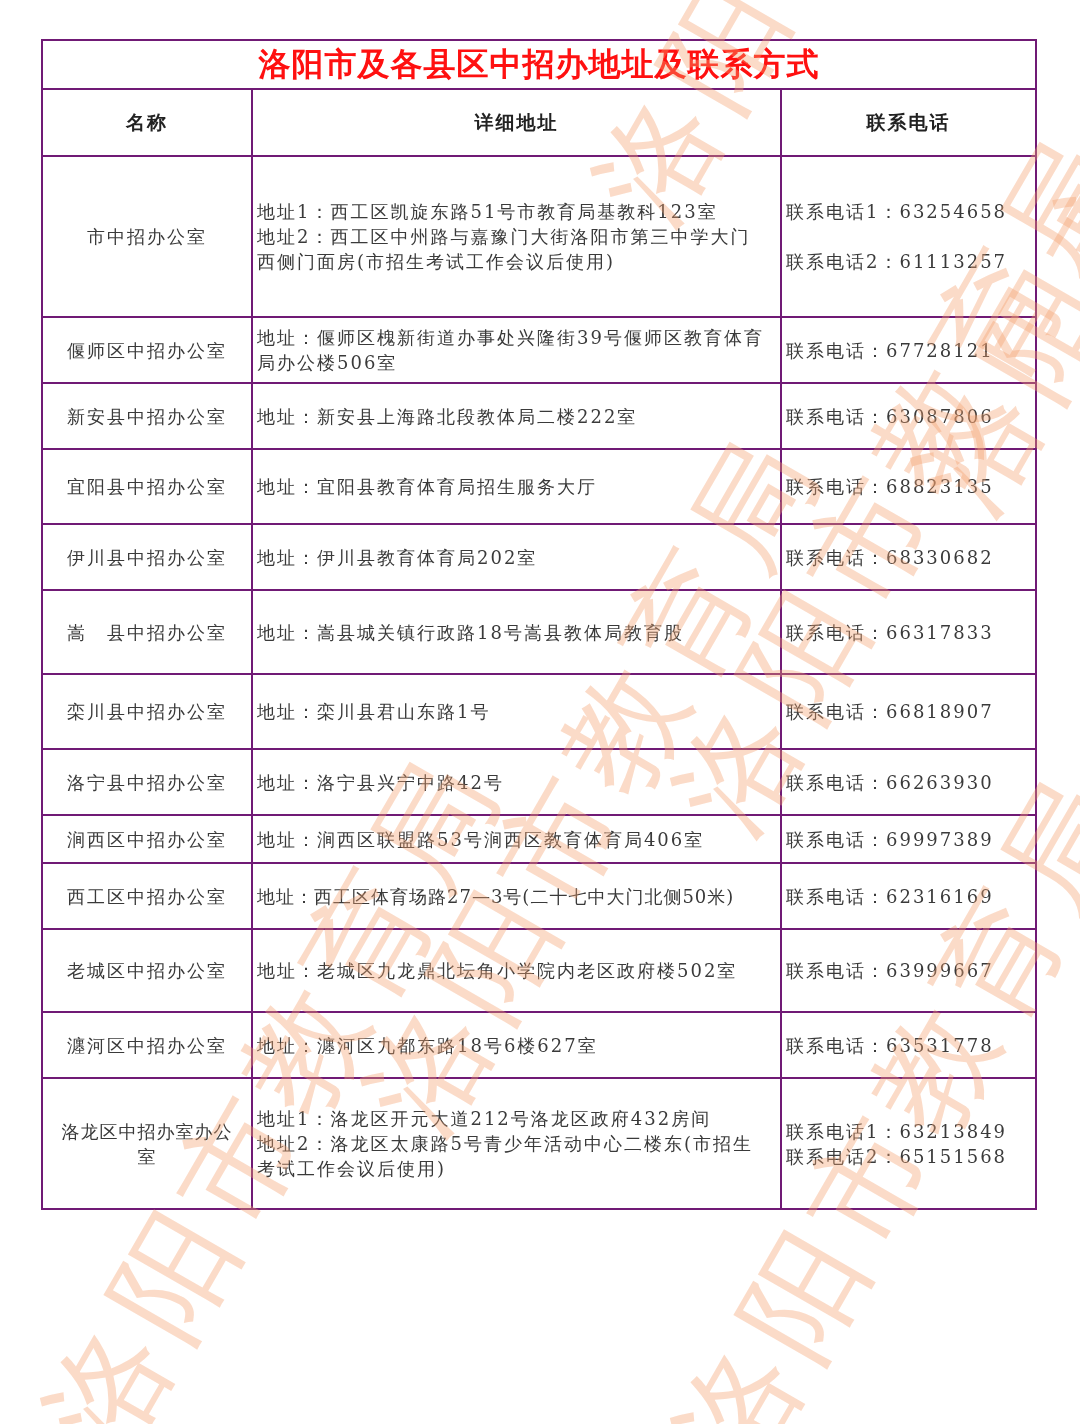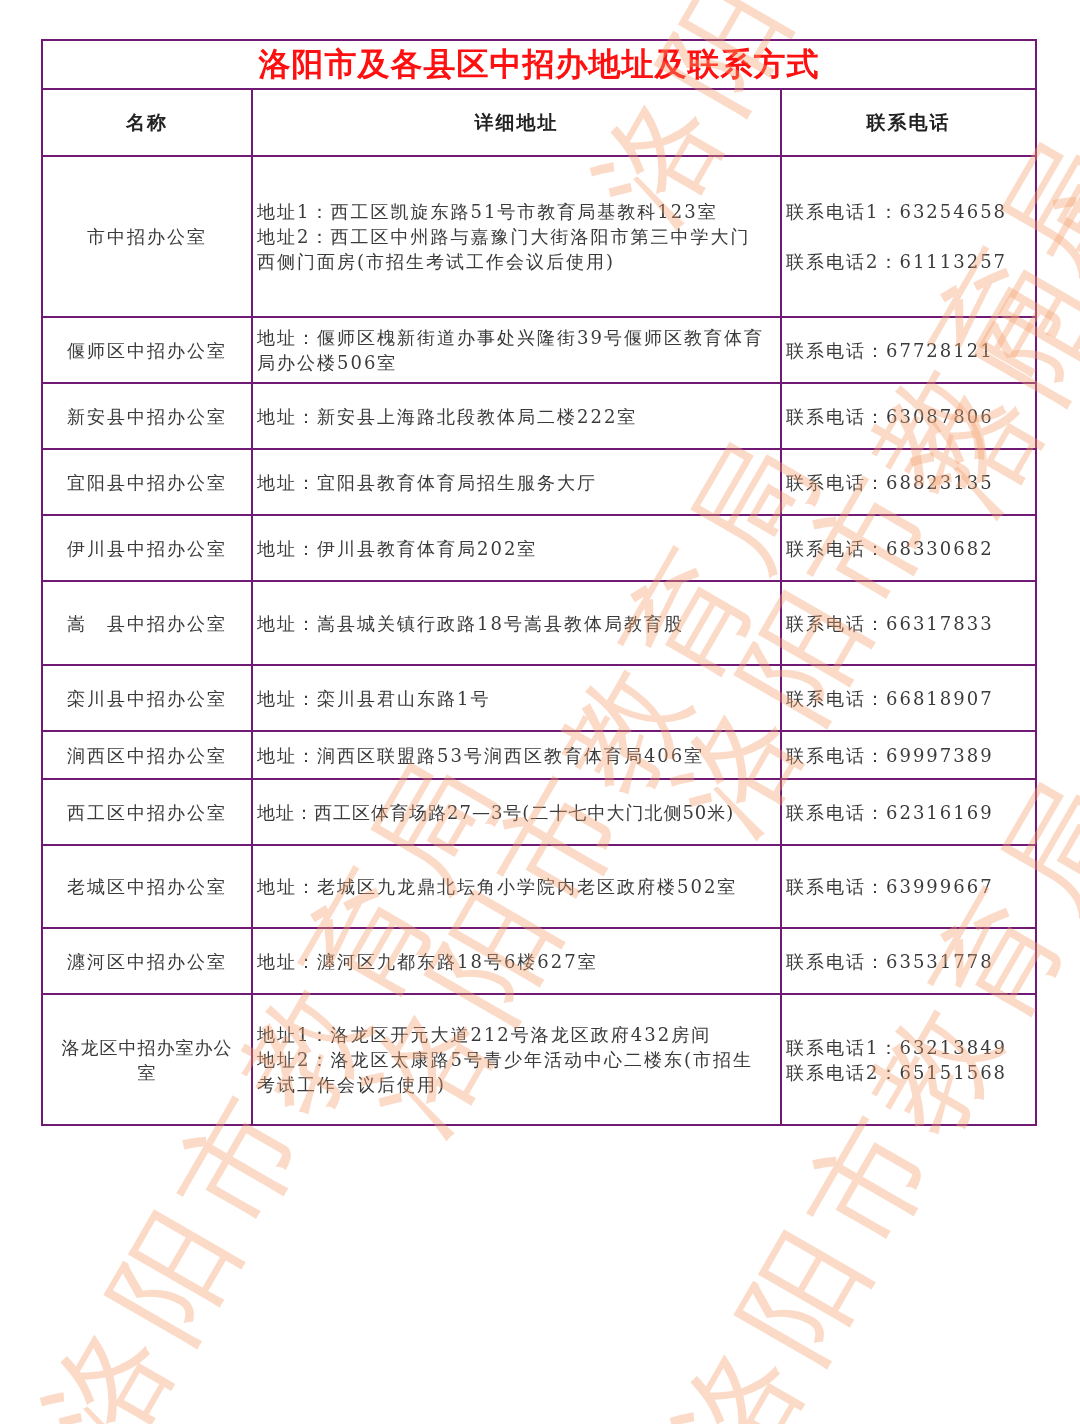--- a/index.html
+++ b/index.html
@@ -65,21 +65,21 @@
     <tr style="height:66px">
       <td class="name-cell">新安县中招办公室</td>
       <td class="addr-cell">
         <span class="line">地址：新安县上海路北段教体局二楼222室</span>
       </td>
       <td class="phone-cell">
         <span class="line">联系电话：63087806</span>
       </td>
     </tr>
 
-    <tr style="height:66px">
+    <tr style="height:75px">
       <td class="name-cell">宜阳县中招办公室</td>
       <td class="addr-cell">
         <span class="line">地址：宜阳县教育体育局招生服务大厅</span>
       </td>
       <td class="phone-cell">
         <span class="line">联系电话：68823135</span>
       </td>
     </tr>
 
     <tr style="height:66px">
@@ -96,30 +96,39 @@
     <tr style="height:84px">
       <td class="name-cell">嵩　县中招办公室</td>
       <td class="addr-cell">
         <span class="line">地址：嵩县城关镇行政路18号嵩县教体局教育股</span>
       </td>
       <td class="phone-cell">
         <span class="line">联系电话：66317833</span>
       </td>
     </tr>
 
-    <tr style="height:66px">
+    <tr style="height:75px">
       <td class="name-cell">栾川县中招办公室</td>
       <td class="addr-cell">
         <span class="line">地址：栾川县君山东路1号</span>
       </td>
       <td class="phone-cell">
         <span class="line">联系电话：66818907</span>
       </td>
     </tr>
 
+    <tr style="height:66px">
+      <td class="name-cell">洛宁县中招办公室</td>
+      <td class="addr-cell">
+        <span class="line">地址：洛宁县兴宁中路42号</span>
+      </td>
+      <td class="phone-cell">
+        <span class="line">联系电话：66263930</span>
+      </td>
+    </tr>
 
     <tr style="height:48px">
       <td class="name-cell">涧西区中招办公室</td>
       <td class="addr-cell">
         <span class="line">地址：涧西区联盟路53号涧西区教育体育局406室</span>
       </td>
       <td class="phone-cell">
         <span class="line">联系电话：69997389</span>
       </td>
     </tr>

